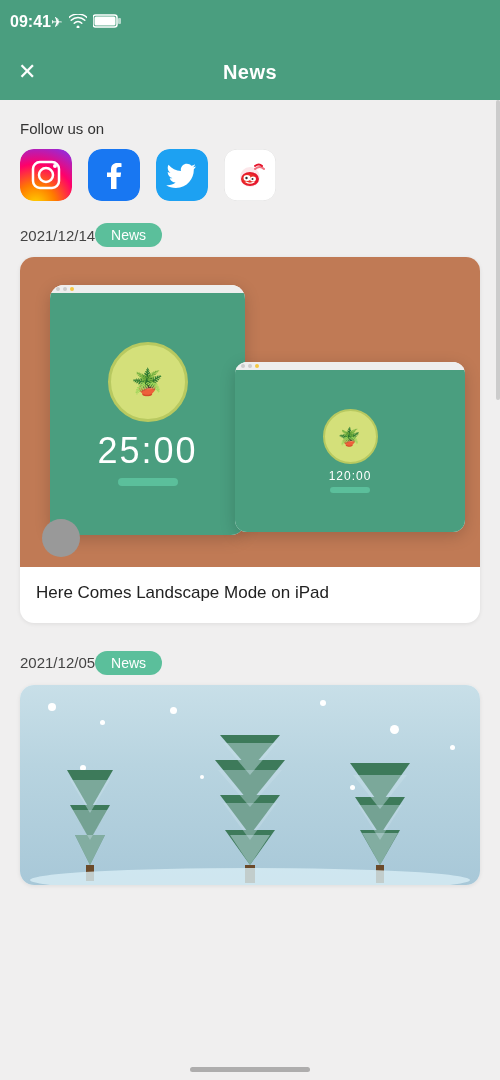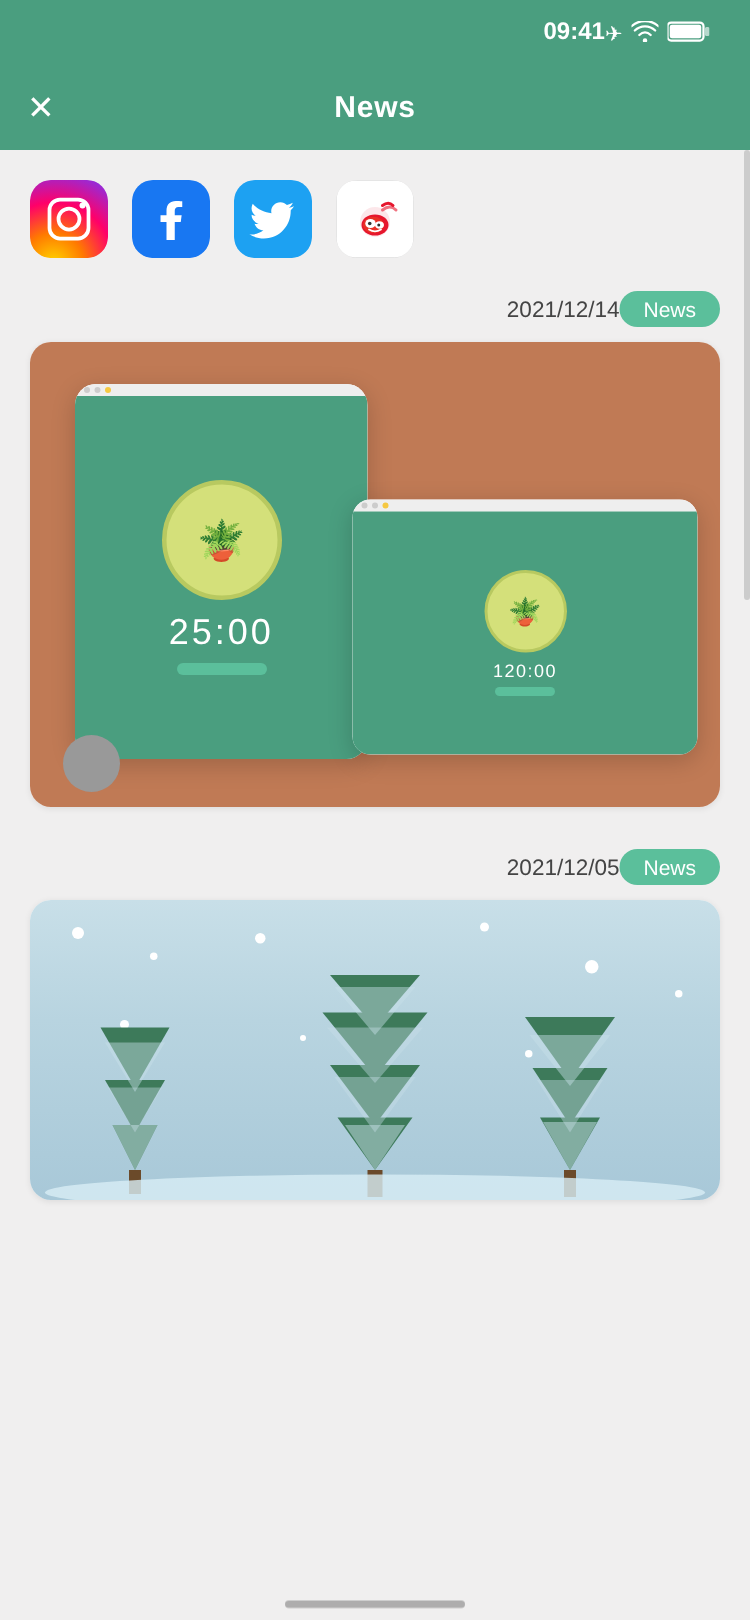--- a/index.html
+++ b/index.html
@@ -13,22 +13,22 @@
       position: relative;
       overflow-x: hidden;
     }
 
     
     .status-bar {
       background: #4a9e7f;
       height: 44px;
       display: flex;
       align-items: center;
-      justify-content: flex-end;
-      padding: 0 27px;
+      justify-content: flex-start;
+      padding: 0 10px;
     }
     .status-time {
       font-size: 16px;
       font-weight: 600;
       color: #fff;
     }
     .status-icons {
       display: flex;
       align-items: center;
       gap: 6px;
@@ -108,21 +108,21 @@
     }
     .social-icon svg {
       width: 52px;
       height: 52px;
     }
 
     
     .news-meta {
       display: flex;
       align-items: center;
-      justify-content: flex-end;
+      justify-content: flex-start;
       margin-bottom: 10px;
     }
     .news-date {
       font-size: 15px;
       color: #444;
     }
     .news-tag {
       background: #5bbf9b;
       color: #fff;
       font-size: 14px;
@@ -207,21 +207,21 @@
       justify-content: center;
       margin-bottom: 8px;
       position: relative;
       border: 3px solid #b8c960;
     }
     .bowl-inner {
       font-size: 26px;
     }
     .timer-text {
       color: #fff;
-      font-size: 24px;
+      font-size: 36px;
       font-weight: 300;
       letter-spacing: 2px;
     }
     .timer-bar {
       width: 60px;
       height: 8px;
       background: #5bbf9b;
       border-radius: 4px;
       margin-top: 6px;
     }
@@ -367,20 +367,21 @@
 <div class="header">
   <span class="header-close">✕</span>
   <span class="header-title">News</span>
 </div>
 
 <div class="scrollbar"></div>
 
 <div class="content">
 
   <div class="follow-section">
+    <div class="follow-label">Follow us on</div>
     <div class="social-icons">
 
       <div class="social-icon">
         <svg width="52" height="52" viewBox="0 0 52 52">
           <defs>
             <radialGradient id="ig-grad" cx="30%" cy="107%" r="130%">
               <stop offset="0%" stop-color="#ffd600"></stop>
               <stop offset="30%" stop-color="#ff7a00"></stop>
               <stop offset="60%" stop-color="#ff0069"></stop>
               <stop offset="100%" stop-color="#7638fa"></stop>
@@ -465,20 +466,21 @@
               </div>
               <div class="timer-text-sm">120:00</div>
               <div class="timer-bar-sm"></div>
             </div>
           </div>
 
           <div class="avatar-circle"></div>
         </div>
       </div>
 
+      <div class="news-text">Here Comes Landscape Mode on iPad</div>
     </div>
   </div>
 
   <div>
     <div class="news-meta">
       <span class="news-date">2021/12/05</span>
       <span class="news-tag">News</span>
     </div>
     <div class="news-card-partial">
       <div class="news-image-winter">

